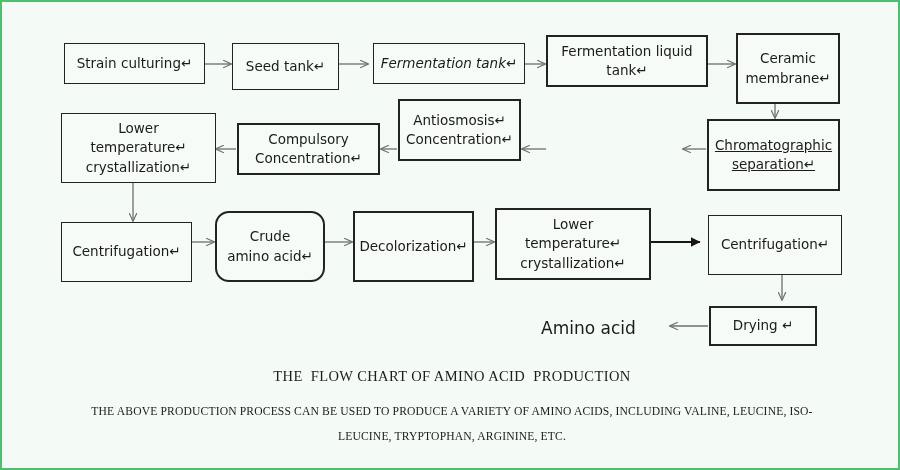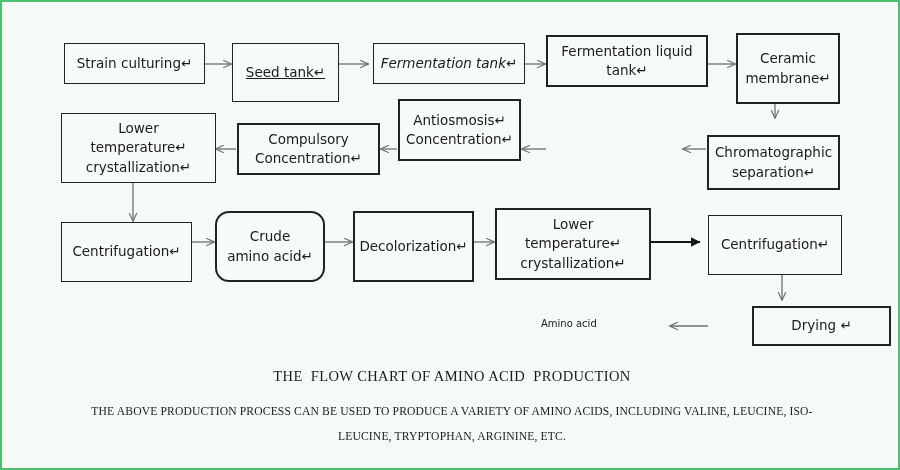--- a/index.html
+++ b/index.html
@@ -56,21 +56,21 @@
     stroke-width: 1.3px;
     fill: none;
   }
   .edge-line.bold {
     stroke: #161616;
     stroke-width: 2.2px;
   }
   .plain-text {
     position: absolute;
     font-family: "DejaVu Sans", "Liberation Sans", sans-serif;
-    font-size: 10px;
+    font-size: 17px;
     color: #1b1b1b;
     white-space: pre;
   }
   .caption {
     position: absolute;
     width: 900px;
     text-align: center;
     font-family: "Liberation Serif", "DejaVu Serif", serif;
     color: #1c1c1c;
     white-space: pre;
@@ -127,47 +127,47 @@
       <line class="edge-line" x1="323" y1="240" x2="350" y2="240" marker-end="url(#arrow-thin)"></line>
       <line class="edge-line" x1="472" y1="240" x2="492" y2="240" marker-end="url(#arrow-thin)"></line>
       <line class="edge-line bold" x1="649" y1="240" x2="698" y2="240" marker-end="url(#arrow-bold)"></line>
 
       <line class="edge-line" x1="780" y1="273" x2="780" y2="298" marker-end="url(#arrow-thin)"></line>
 
       <line class="edge-line" x1="706" y1="324" x2="668" y2="324" marker-end="url(#arrow-thin)"></line>
     </svg>
 
     <div class="node" style="left:62px;  top:41px;  width:141px; height:41px;">Strain culturing↵</div>
-    <div class="node" style="left:230px; top:41px;  width:107px; height:59px;text-decoration:underline;">Seed tank↵</div>
+    <div class="node" style="left:230px; top:41px;  width:107px; height:47px;">Seed tank↵</div>
     <div class="node" style="left:371px; top:41px;  width:152px; height:41px;font-style:italic;">Fermentation tank↵</div>
     <div class="node thick" style="left:544px; top:33px; width:162px; height:52px;">Fermentation liquid
 tank↵</div>
     <div class="node thick" style="left:734px; top:31px; width:104px; height:71px;">Ceramic
 membrane↵</div>
 
-    <div class="node thick" style="left:705px; top:133px; width:133px; height:55px;">Chromatographic
+    <div class="node thick" style="left:705px; top:117px; width:133px; height:72px;text-decoration:underline;">Chromatographic
 separation↵</div>
     <div class="node thick" style="left:396px; top:97px; width:123px; height:62px;">Antiosmosis↵
 Concentration↵</div>
     <div class="node thick" style="left:235px; top:121px; width:143px; height:52px;">Compulsory
 Concentration↵</div>
     <div class="node" style="left:59px;  top:111px; width:155px; height:70px;">Lower
 temperature↵
 crystallization↵</div>
 
     <div class="node" style="left:59px;  top:220px; width:131px; height:60px;">Centrifugation↵</div>
     <div class="node thick" style="left:213px; top:209px; width:110px; height:71px;border-radius:14px;">Crude
 amino acid↵</div>
     <div class="node thick" style="left:351px; top:209px; width:121px; height:71px;">Decolorization↵</div>
     <div class="node thick" style="left:493px; top:206px; width:156px; height:72px;">Lower
 temperature↵
 crystallization↵</div>
     <div class="node" style="left:706px; top:213px; width:134px; height:60px;">Centrifugation↵</div>
 
-    <div class="node thick" style="left:707px; top:304px; width:139px; height:40px;margin-left:43px;">Drying ↵</div>
+    <div class="node thick" style="left:707px; top:304px; width:108px; height:40px;">Drying ↵</div>
     <div class="plain-text" style="left:539px; top:316px;">Amino acid</div>
 
     <div class="caption" id="chart-title">THE  FLOW CHART OF AMINO ACID  PRODUCTION</div>
     <div class="note-line" id="note-line-1">THE ABOVE PRODUCTION PROCESS CAN BE USED TO PRODUCE A VARIETY OF AMINO ACIDS, INCLUDING VALINE, LEUCINE, ISO-</div>
     <div class="note-line" id="note-line-2">LEUCINE, TRYPTOPHAN, ARGININE, ETC.</div>
 
   </div>
 </div>
 
 </body></html>

